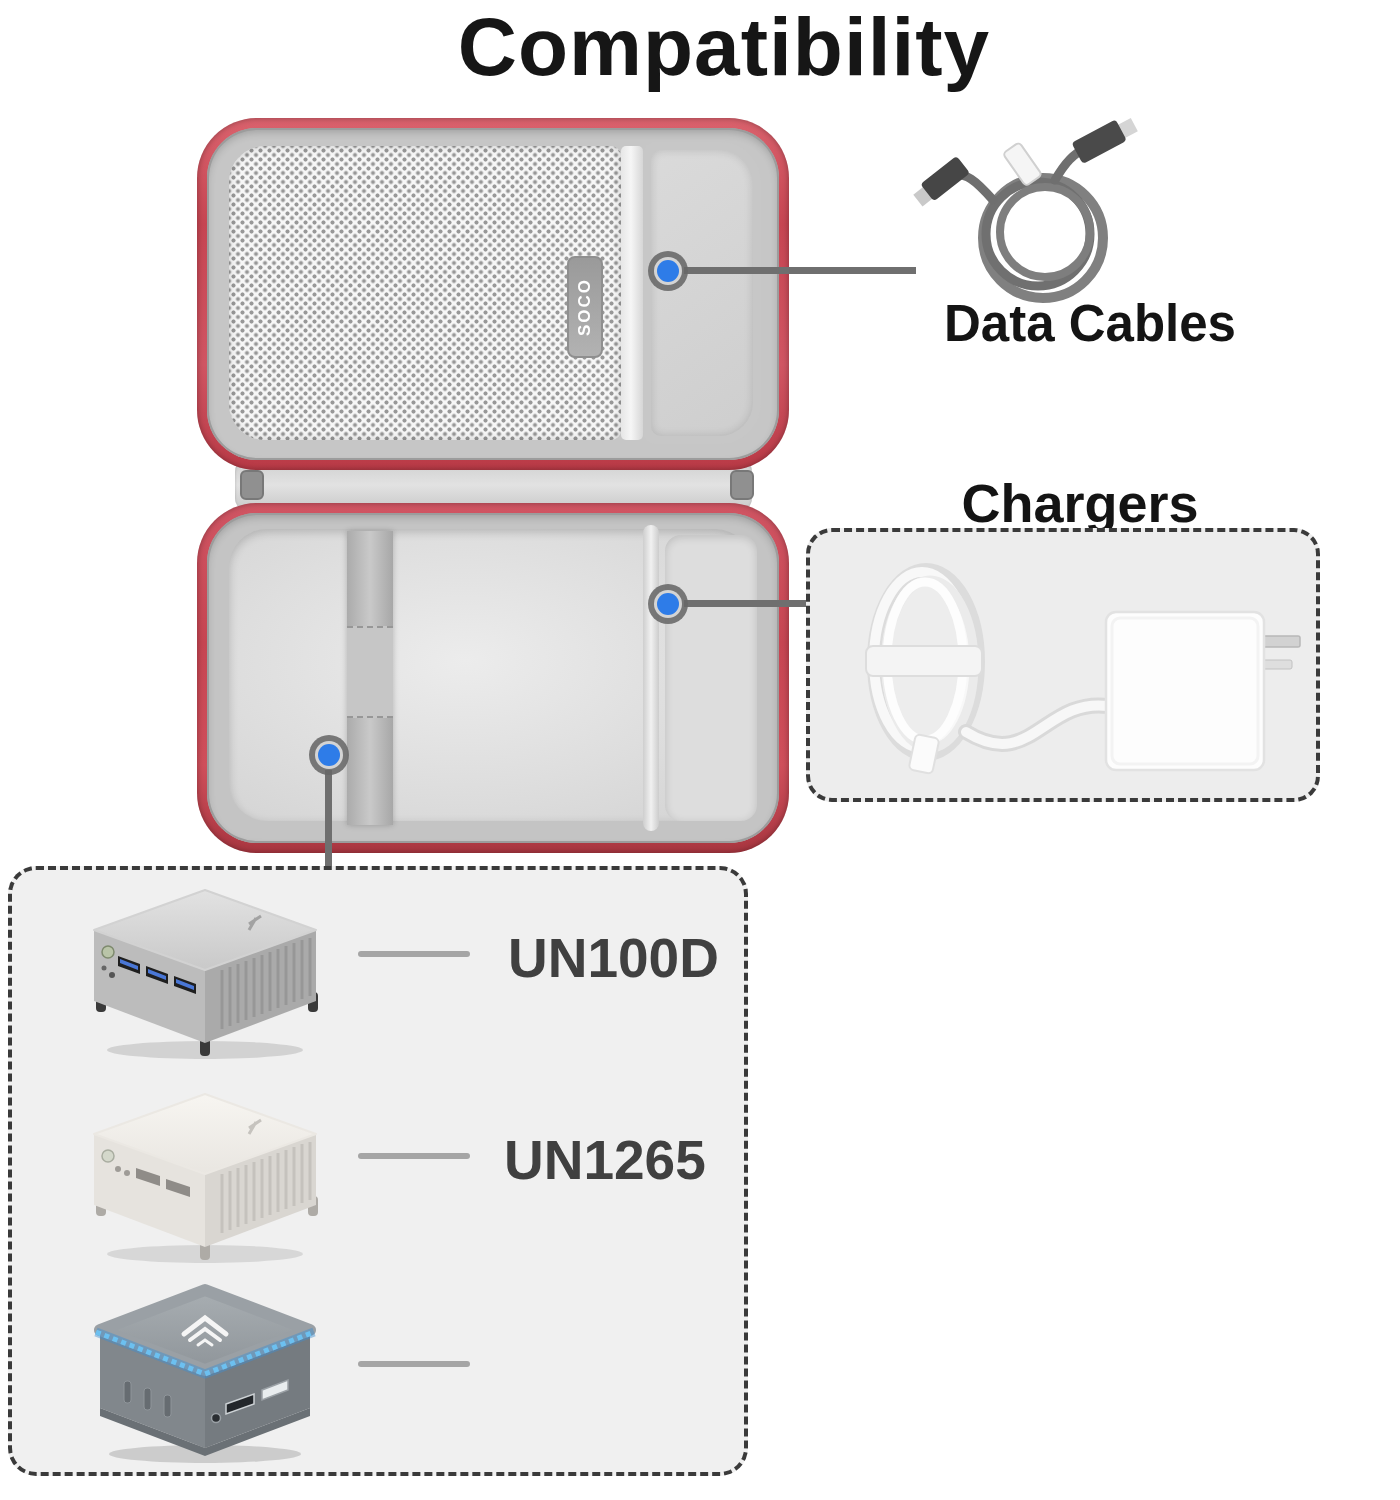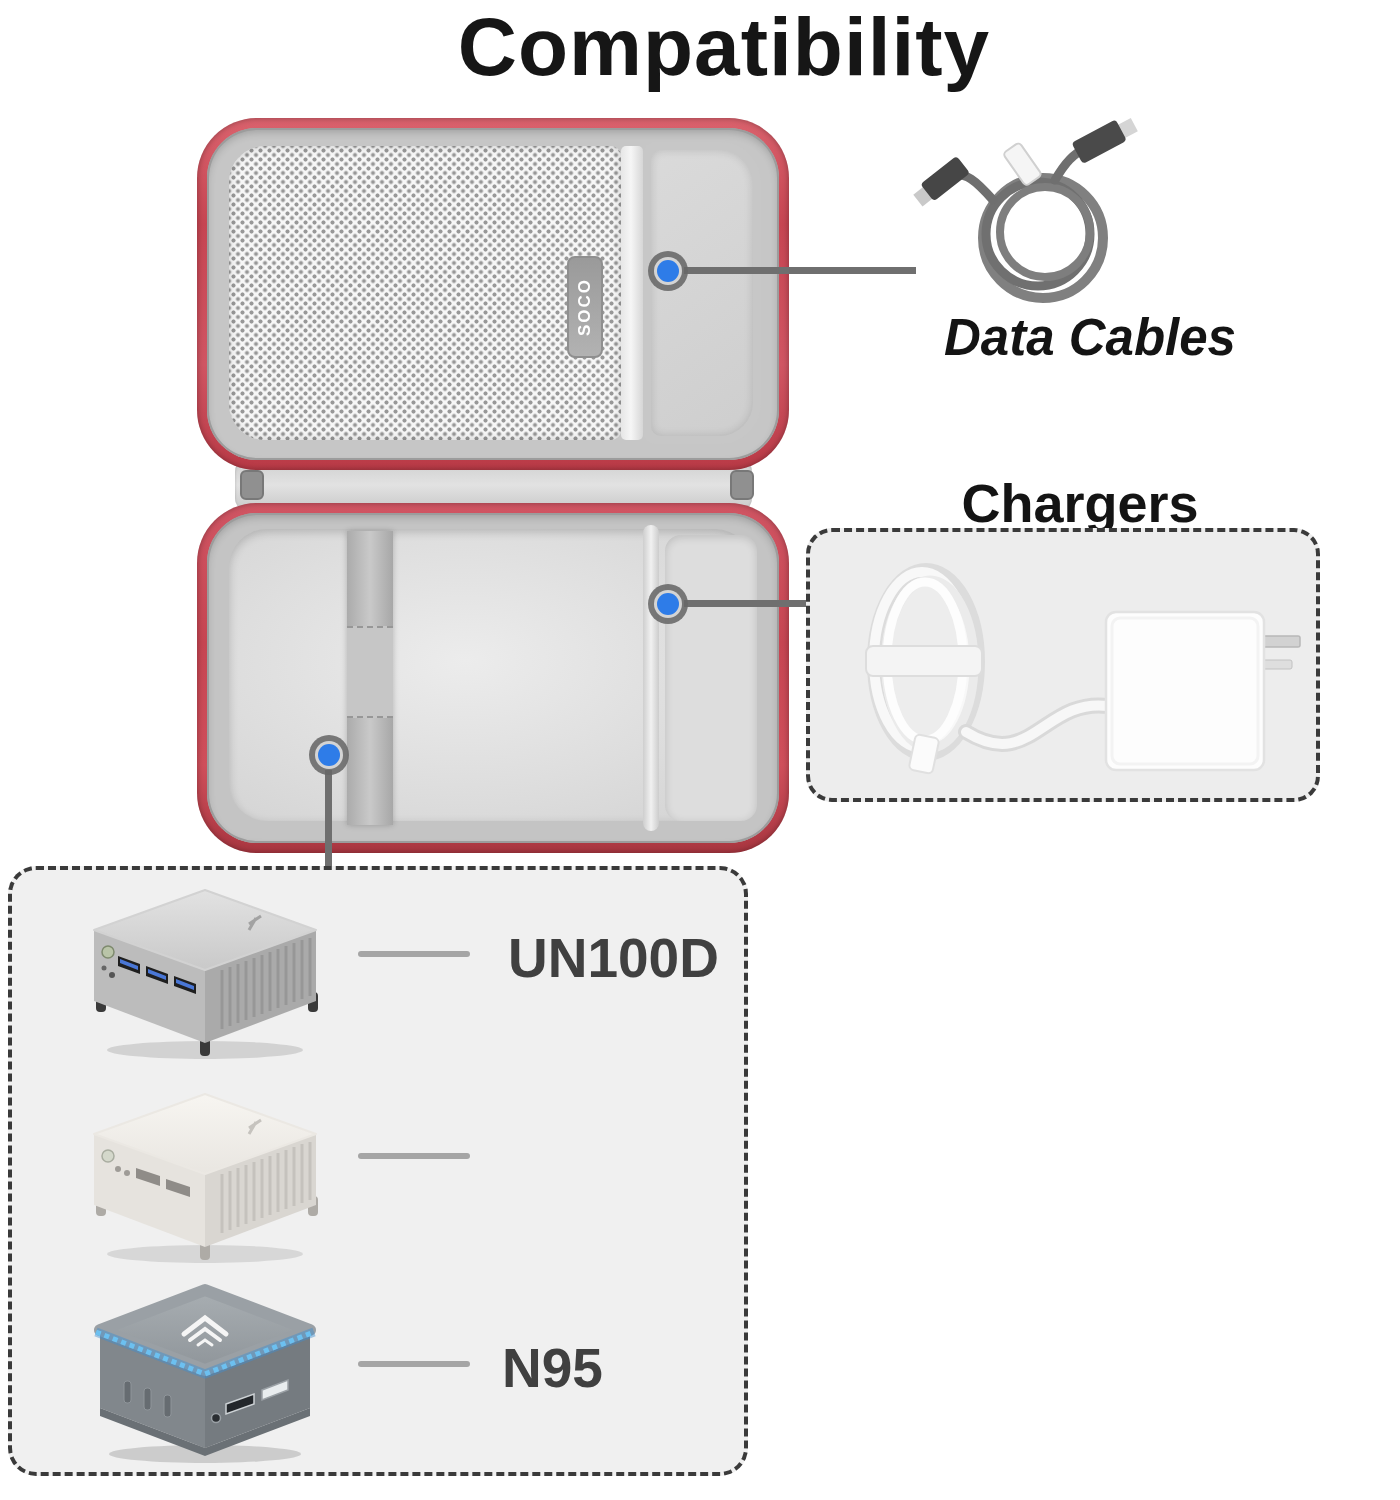--- a/index.html
+++ b/index.html
@@ -3,21 +3,21 @@
 <meta charset="utf-8">
 <style>
   html,body{margin:0;padding:0;background:#ffffff;}
   .canvas{position:relative;width:1400px;height:1500px;background:#fff;overflow:hidden;
           font-family:"Liberation Sans",sans-serif;}
 
   
   .title{position:absolute;left:0;top:0;width:100%;text-align:center;
          font-size:82px;font-weight:700;color:#161616;letter-spacing:1px;padding-left:24px;}
   .big-label{position:absolute;font-weight:700;color:#141414;text-align:center;}
-  .dc-label{left:910px;top:308px;width:360px;font-size:51px;font-style:italic;}
+  .dc-label{left:910px;top:294px;width:360px;font-size:51px;}
   .ch-label{left:900px;top:472px;width:360px;font-size:54px;}
   .dev-label{position:absolute;font-size:55px;font-weight:700;color:#404040;width:300px;margin-left:16px;}
 
   
   .dot{position:absolute;width:40px;height:40px;border-radius:50%;
        background:rgba(104,104,104,.88);display:flex;align-items:center;justify-content:center;}
   .dot-inner{width:22px;height:22px;border-radius:50%;background:#2e7ce8;box-shadow:0 0 0 3px #d4d4d4;}
   .line-h{position:absolute;height:7px;background:#6f6f6f;}
   .line-v{position:absolute;width:7px;background:#6f6f6f;}
   .row-line{position:absolute;height:6px;background:#a5a5a5;border-radius:3px;}
@@ -170,21 +170,21 @@
     </g>
   </svg>
 
   <div class="dash-box devices-box"></div>
 
   <div class="row-line" style="left:358px;top:951px;width:112px;"></div>
   <div class="row-line" style="left:358px;top:1153px;width:112px;"></div>
   <div class="row-line" style="left:358px;top:1361px;width:112px;"></div>
 
   <div class="dev-label" style="left:492px;top:926px;">UN100D</div>
-  <div class="dev-label" style="left:486px;top:1336px;">N95</div>
+  <div class="dev-label" style="left:488px;top:1128px;">UN1265</div>
 
   <svg class="illus" style="left:70px;top:880px;" width="270" height="185" viewBox="0 0 270 185">
     <defs>
       <linearGradient id="g1t" x1="0" y1="0" x2="0" y2="1">
         <stop offset="0" stop-color="#e2e2e2"></stop>
           <stop offset="1" stop-color="#c9c9c9"></stop>
       </linearGradient>
       <clipPath id="g1r">
           <polygon points="135,90 246,50 246,121 135,163"></polygon>
         </clipPath>

